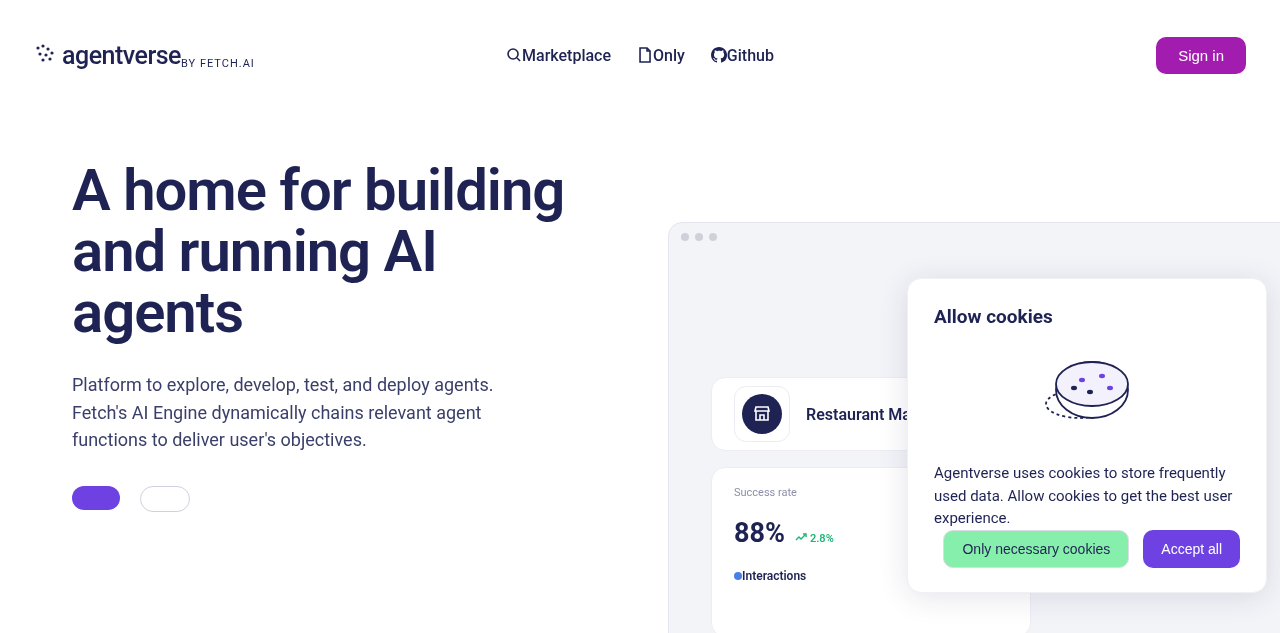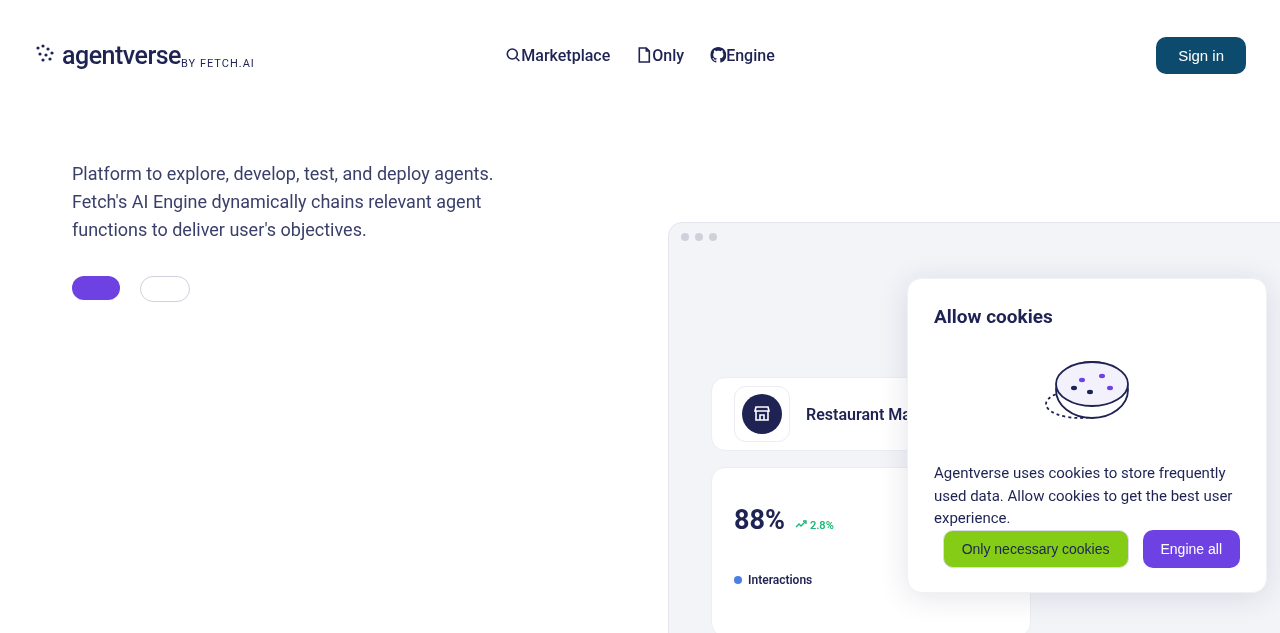--- a/index.html
+++ b/index.html
@@ -69,21 +69,21 @@
     .nav-icon {
       width: 16px;
       height: 16px;
       display: flex;
       align-items: center;
       justify-content: center;
     }
     
     .sign-in-btn {
       margin-left: auto;
-      background: #0c4a6e;
+      background: #a21caf;
       color: #ffffff;
       border: none;
       padding: 10px 22px;
       border-radius: 10px;
       font-size: 15px;
       font-weight: 500;
       cursor: pointer;
     }
     
     
@@ -228,22 +228,21 @@
       font-size: 11px;
       color: #1db876;
       font-weight: 600;
       display: flex;
       align-items: center;
       gap: 3px;
     }
     .legend {
       display: flex;
       align-items: center;
-      gap: 6px;
-      margin-top: 37px;
+      margin-top: 20px;
       font-size: 12px;
       font-weight: 600;
       color: #1e2353;
     }
     .legend-dot {
       width: 8px;
       height: 8px;
       border-radius: 50%;
       background: #4a7fe8;
     }
@@ -275,21 +274,21 @@
       font-size: 15px;
       line-height: 1.5;
       color: #1e2353;
     }
     .cookie-buttons {
       display: flex;
       justify-content: flex-end;
       gap: 14px;
     }
     .cookie-btn-secondary {
-      background: #84cc16;
+      background: #86efac;
       border: 1px solid #dcdce6;
       color: #1e2353;
       padding: 10px 18px;
       border-radius: 10px;
       font-size: 14px;
       font-weight: 500;
       cursor: pointer;
     }
     .cookie-btn-primary {
       background: #6e41e2;
@@ -343,28 +342,29 @@
         </svg>
       </span>
       <span>Only</span>
     </a>
     <a class="nav-item">
       <span class="nav-icon">
         <svg width="16" height="16" viewBox="0 0 16 16" fill="#1e2353">
           <path d="M8 0C3.58 0 0 3.58 0 8c0 3.54 2.29 6.53 5.47 7.59.4.07.55-.17.55-.38 0-.19-.01-.82-.01-1.49-2.01.37-2.53-.49-2.69-.94-.09-.23-.48-.94-.82-1.13-.28-.15-.68-.52-.01-.53.63-.01 1.08.58 1.23.82.72 1.21 1.87.87 2.33.66.07-.52.28-.87.51-1.07-1.78-.2-3.64-.89-3.64-3.95 0-.87.31-1.59.82-2.15-.08-.2-.36-1.02.08-2.12 0 0 .67-.21 2.2.82.64-.18 1.32-.27 2-.27.68 0 1.36.09 2 .27 1.53-1.04 2.2-.82 2.2-.82.44 1.1.16 1.92.08 2.12.51.56.82 1.27.82 2.15 0 3.07-1.87 3.75-3.65 3.95.29.25.54.73.54 1.48 0 1.07-.01 1.93-.01 2.2 0 .21.15.46.55.38A8.013 8.013 0 0016 8c0-4.42-3.58-8-8-8z"></path>
         </svg>
       </span>
-      <span>Engine</span>
+      <span>Github</span>
     </a>
   </nav>
 
   <button class="sign-in-btn">Sign in</button>
 </header>
 
 <section class="hero">
+  <h1 class="hero-title">A home for building and running AI agents</h1>
   <p class="hero-subtitle">Platform to explore, develop, test, and deploy agents. Fetch's AI Engine dynamically chains relevant agent functions to deliver user's objectives.</p>
   <div class="hero-buttons">
     <button class="btn-primary"></button>
     <button class="btn-secondary"></button>
   </div>
 </section>
 
 <div class="dashboard-preview">
   <div class="window-dots">
     <div class="wdot"></div>
@@ -379,20 +379,21 @@
           <path d="M3 7 L4 3 h12 l1 4 z"></path>
           <path d="M4 7 v9 h12 v-9"></path>
           <path d="M8 16 v-5 h4 v5"></path>
         </svg>
       </div>
     </div>
     <div class="agent-title">Restaurant Man</div>
   </div>
 
   <div class="card stat-card">
+    <div class="stat-label">Success rate</div>
     <div class="stat-row">
       <div class="stat-value">88%</div>
       <div class="stat-change">
         <span>
           <svg width="12" height="10" viewBox="0 0 12 10" fill="none" stroke="#1db876" stroke-width="1.4">
             <path d="M1 8 L4 5 L6 7 L11 2"></path>
             <path d="M8 2 h3 v3"></path>
           </svg>
         </span>
         <span>2.8%</span>
@@ -417,15 +418,15 @@
         <ellipse cx="70" cy="24" rx="3" ry="2.2" fill="#6e41e2"></ellipse>
         <ellipse cx="78" cy="36" rx="3" ry="2.2" fill="#6e41e2"></ellipse>
         <ellipse cx="58" cy="40" rx="3" ry="2.2" fill="#1e2353"></ellipse>
         <ellipse cx="42" cy="36" rx="3" ry="2.2" fill="#1e2353"></ellipse>
       </svg>
     </span>
   </div>
   <p class="cookie-text">Agentverse uses cookies to store frequently used data. Allow cookies to get the best user experience.</p>
   <div class="cookie-buttons">
     <button class="cookie-btn-secondary">Only necessary cookies</button>
-    <button class="cookie-btn-primary">Engine all</button>
+    <button class="cookie-btn-primary">Accept all</button>
   </div>
 </div>
 
 </body></html>

